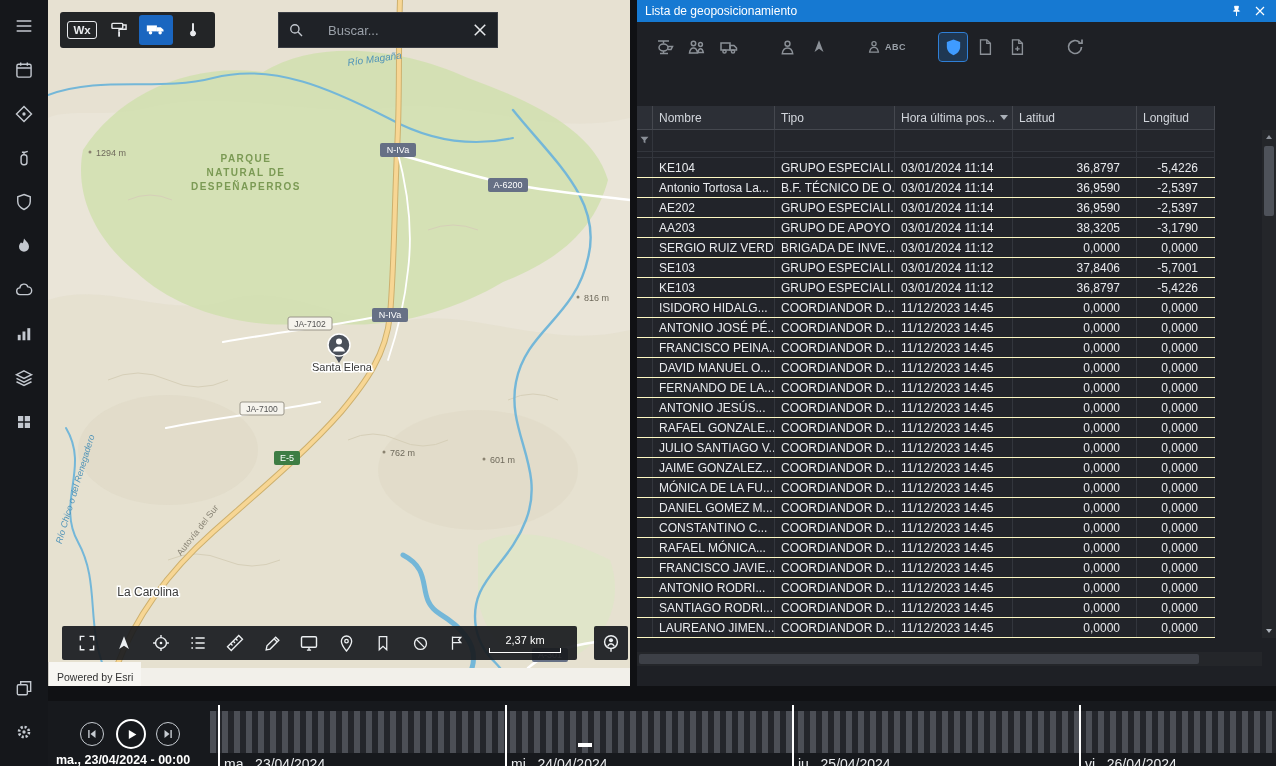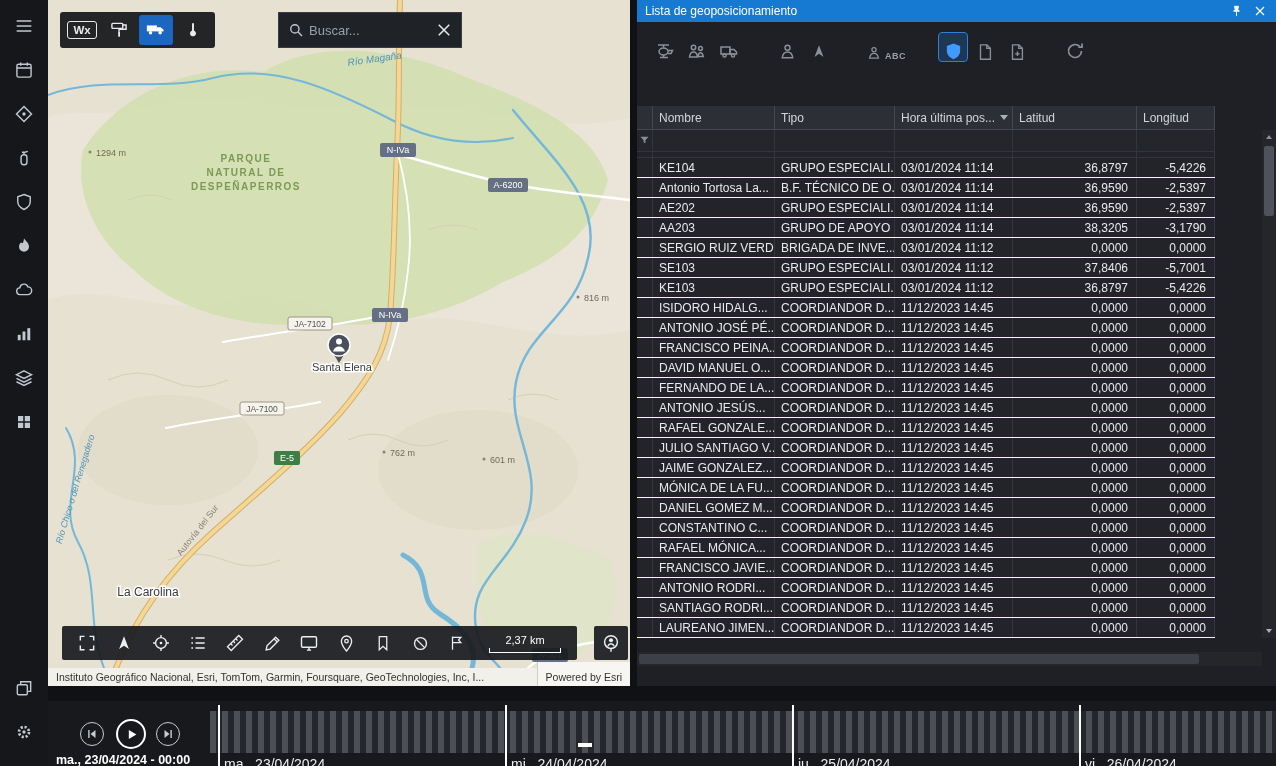--- a/index.html
+++ b/index.html
@@ -16,54 +16,54 @@
   
   .map-wrap{position:absolute;left:48px;top:0;width:582px;height:686px;background:#eae5d8;overflow:hidden}
   .map-svg{position:absolute;left:0;top:0}
   .map-attr{position:absolute;left:0;top:668px;width:582px;height:18px;background:#f2f0ea;color:#323232;font-size:10.5px;display:flex;align-items:center;z-index:4}
   .attr-text{flex:1;padding:0 8px;white-space:nowrap;overflow:hidden}
   .powered{padding:15px 8px;border-left:1px solid #d0cec6;white-space:nowrap;background:#f7f6f2;height:100%;display:flex;align-items:center}
   .map-tools-top{position:absolute;left:12px;top:12px;height:36px;background:rgba(24,26,30,.95);border-radius:3px;display:flex;align-items:center;padding:0 5px;gap:3px;z-index:4}
   .mt-btn{min-width:34px;height:30px;display:flex;align-items:center;justify-content:center;border-radius:3px;cursor:pointer}
   .mt-btn.active{background:#1a66c0}
   .wx{border:1.5px solid #e8eaed;border-radius:3px;font-size:11.5px;font-weight:bold;padding:2px 5px;color:#e8eaed}
-  .searchbox{position:absolute;left:230px;top:12px;width:184px;height:36px;background:#1f2227;border:1px solid #3a3d44;display:flex;align-items:center;padding:0 8px;gap:4px;z-index:4}
+  .searchbox{position:absolute;left:230px;top:12px;width:220px;height:36px;background:#1f2227;border:1px solid #3a3d44;display:flex;align-items:center;padding:0 8px;gap:23px;z-index:4}
   .searchbox input{flex:1;min-width:0;background:transparent;border:none;outline:none;color:#e8eaed;font-size:13px}
   .searchbox input::placeholder{color:#9aa0a8}
   .map-tools-bottom{position:absolute;left:14px;top:626px;height:34px;background:rgba(24,26,30,.92);display:flex;align-items:center;padding:0 8px;gap:3px;border-radius:2px;z-index:4}
   .mb-btn{width:34px;height:30px;display:flex;align-items:center;justify-content:center;cursor:pointer}
   .scale{display:flex;flex-direction:column;align-items:center;margin:0 4px 0 8px;width:80px}
   .scale-label{font-size:11px;color:#fff;line-height:13px}
   .scale-bar{width:72px;height:5px;border:1.5px solid #fff;border-top:none;margin-top:1px}
   .locate-btn{position:absolute;left:546px;top:626px;width:34px;height:34px;background:rgba(24,26,30,.92);display:flex;align-items:center;justify-content:center;border-radius:2px;z-index:4;cursor:pointer}
 
   
   .panel{position:absolute;left:637px;top:0;width:639px;height:686px;background:#1e2025}
   .panel-title{height:22px;background:#1679d2;display:flex;align-items:center;font-size:12px;color:#fff;padding-left:8px}
   .pt-icons{margin-left:auto;display:flex;align-items:center;gap:8px;padding-right:8px}
   .pt-btn{width:16px;height:16px;display:flex;align-items:center;justify-content:center;cursor:pointer}
   .panel-toolbar{height:50px;display:flex;align-items:center;padding:0 14px;background:#1e2025}
-  .ptb-btn{width:28px;height:28px;display:flex;align-items:flex-end;justify-content:center;border-radius:3px;margin-right:4px;cursor:pointer}
+  .ptb-btn{width:28px;height:28px;display:flex;align-items:center;justify-content:center;border-radius:3px;margin-right:4px;cursor:pointer}
   .ptb-btn.wide{width:46px;gap:3px}
   .ptb-btn.active{background:rgba(36,110,190,.30);outline:1px solid #2f7fd6}
   .ptb-gapL{margin-left:26px}
   .abc{font-size:9px;font-weight:bold;color:#9aa0a8;letter-spacing:.5px}
   .group-hint{height:34px;background:#202227;border-top:1px solid #33363d;border-bottom:1px solid #33363d;display:flex;align-items:center;padding:0 12px;color:#a6abb3;font-size:12px}
   .gh-search{margin-left:auto;cursor:pointer;display:flex}
   .grid{position:absolute;left:0;top:106px;width:578px}
   .g-head,.g-filter,.g-row,.g-sliver{display:grid;grid-template-columns:16px 122px 120px 118px 124px 1fr}
   .g-head{height:24px;background:#2c2f36;border-bottom:1px solid #45484f;font-size:12px;color:#d2d6dc}
   .hcell{display:flex;align-items:center;gap:5px;padding:0 6px;border-right:1px solid #45484f;white-space:nowrap;overflow:hidden;cursor:pointer}
   .g-filter{height:22px;background:#24262c;border-bottom:1px solid #33363d}
   .fcell{border-right:1px solid #33363d;display:flex;align-items:center;justify-content:center}
   .g-sliver{height:6px;background:#22242a;border-bottom:1px solid #33363d}
   .scell{border-right:1px solid #33363d}
   .g-row{height:20px;background:#22242a;border-bottom:1px solid #fef9c3;cursor:pointer}
   .cell{display:flex;align-items:center;padding:0 6px;border-right:1px solid #33363d;font-size:12px;white-space:nowrap;overflow:hidden;color:#e8eaed}
-  .cell.num{justify-content:flex-end;padding-right:8px}
+  .cell.num{justify-content:flex-end;padding-right:16px}
   .tri-down{width:0;height:0;border-left:4px solid transparent;border-right:4px solid transparent;border-top:5px solid #aab0b8}
   .tri-up{width:0;height:0;border-left:4px solid transparent;border-right:4px solid transparent;border-bottom:5px solid #8a8f97}
   .tri-down.sm{border-left-width:3px;border-right-width:3px;border-top-width:4px}
   .tri-up.sm{border-left-width:3px;border-right-width:3px;border-bottom-width:4px}
   .tri-left{width:0;height:0;border-top:4px solid transparent;border-bottom:4px solid transparent;border-right:5px solid #9aa0a8}
   .vscroll{position:absolute;right:0;top:130px;width:14px;height:508px;background:#24262a}
   .vthumb{position:absolute;left:2px;top:16px;width:10px;height:70px;background:#4e525a;border-radius:2px;cursor:pointer}
   .varr{position:absolute;left:0;width:14px;height:14px;display:flex;align-items:center;justify-content:center;cursor:pointer}
   .varr.top{top:0}.varr.bot{bottom:0}
   .hscroll{position:absolute;left:0;top:652px;width:625px;height:14px;background:#24262a}
@@ -366,21 +366,20 @@
     <div class="locate-btn">
       <svg width="22" height="22" viewBox="0 0 24 24" fill="none" stroke="#eceff1" stroke-width="1.6">
           <circle cx="12" cy="11" r="7"></circle>
           <circle cx="12" cy="9" r="2.2" fill="#eceff1" stroke="none"></circle>
           <path d="M8.5 15.5c.8-1.8 2-2.7 3.5-2.7s2.7.9 3.5 2.7"></path>
           <path d="M12 18v3.5"></path>
         </svg>
     </div>
 
     <div class="map-attr">
-      <span class="attr-text">Instituto Geográfico Nacional, Esri, TomTom, Garmin, Foursquare, GeoTechnologies, Inc, I...</span>
       <span class="powered">Powered by Esri</span>
     </div>
   </div>
 
   <section class="panel">
     <div class="panel-title">
       <span>Lista de geoposicionamiento</span>
       <span class="pt-icons">
         <span class="pt-btn">
           <svg width="13" height="13" viewBox="0 0 20 20" fill="none" stroke="#fff" stroke-width="1.5">

